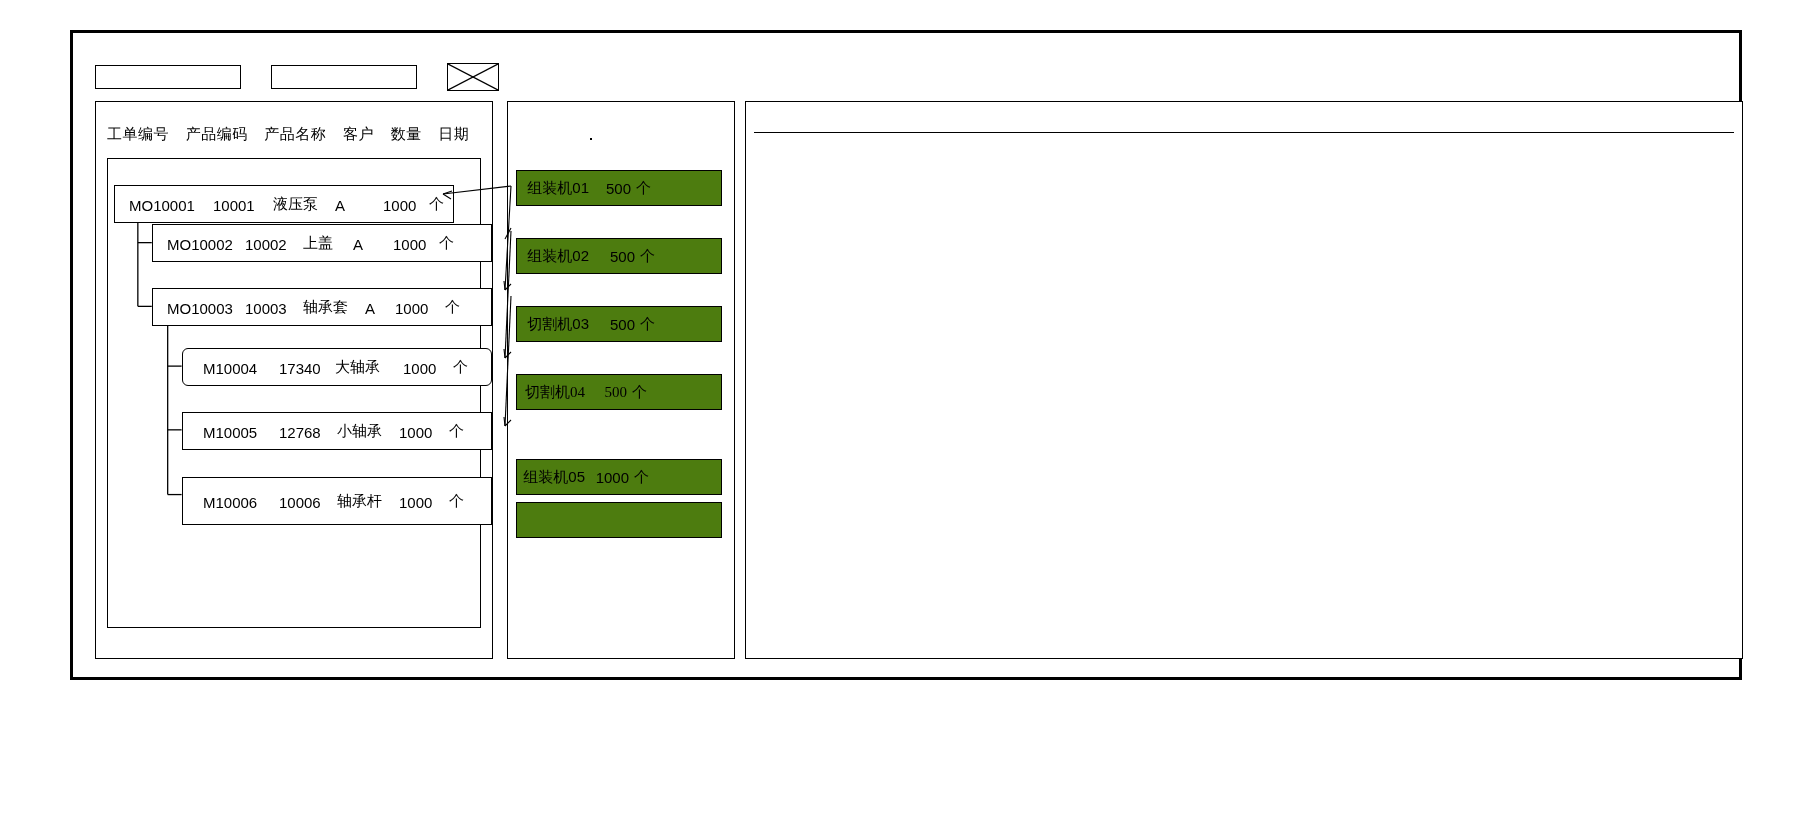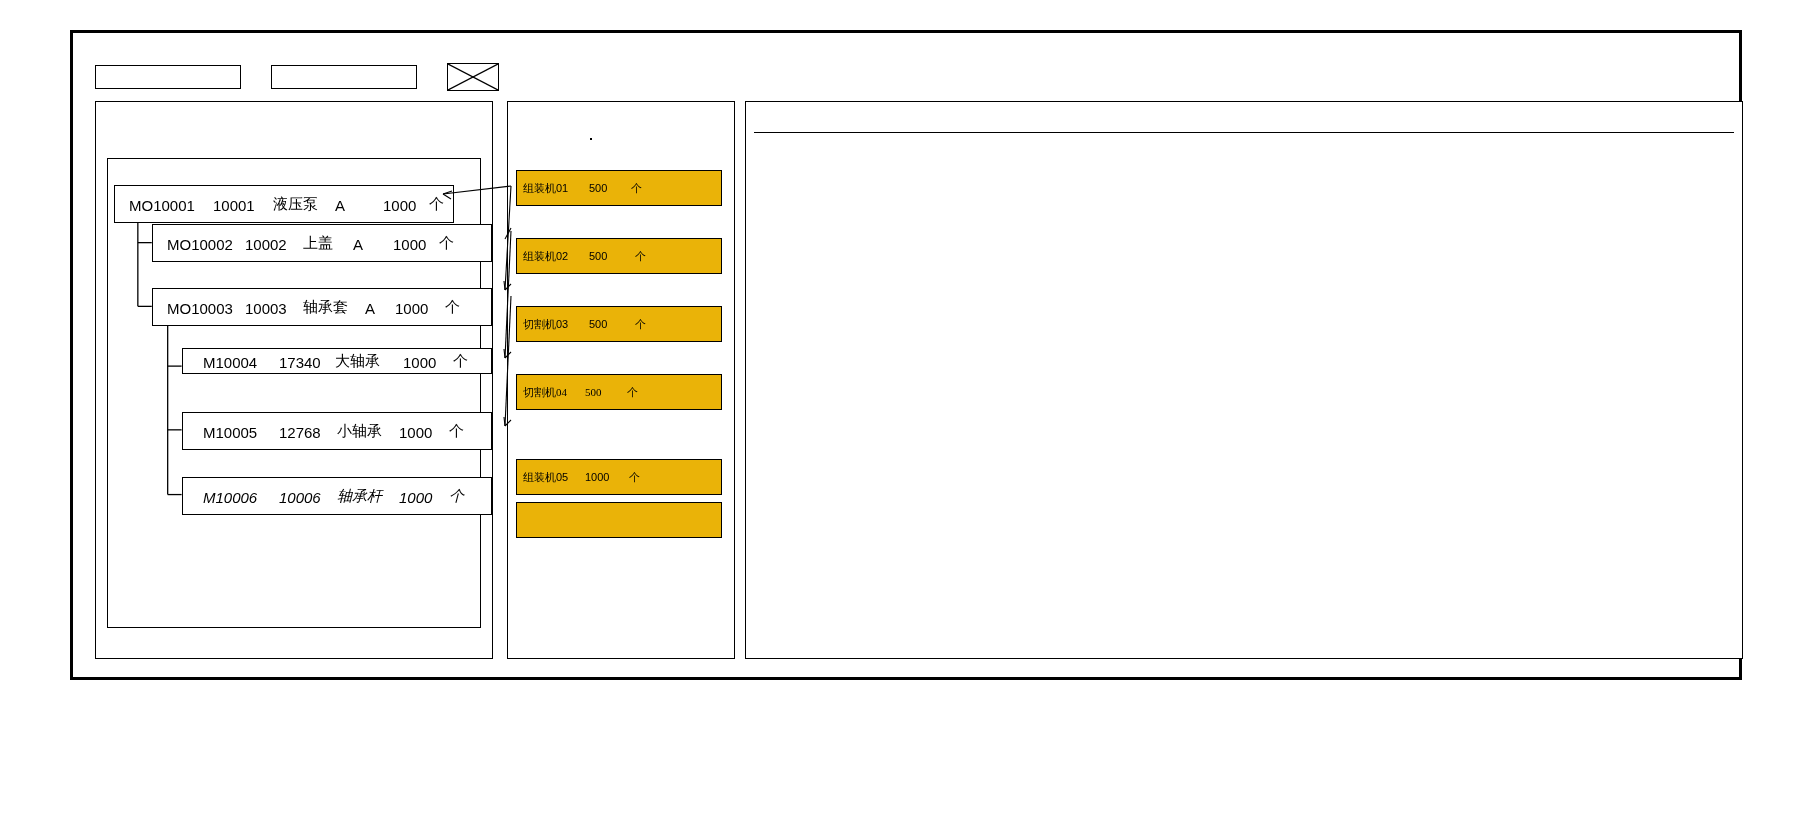--- a/index.html
+++ b/index.html
@@ -139,25 +139,26 @@
     width: 2px;
     height: 2px;
     background: #000000;
   }
   .machine-card {
     position: absolute;
     left: 8px;
     width: 206px;
     border: 1.6px solid #000000;
     box-sizing: border-box;
-    background: #eab308;
-    font-size: 11px;
+    background: #4d7c0f;
+    font-size: 15px;
     display: flex;
     align-items: center;
     white-space: nowrap;
+    text-align: right;
   }
   .machine-card .mc-inner { padding-left: 6px; display: flex; align-items: center; }
 
   
   .panel-right {
     position: absolute;
     left: 650px;
     top: 0;
     width: 998px;
     height: 558px;
@@ -197,20 +198,28 @@
         <line x1="0" y1="0" x2="52" y2="28" stroke="#000" stroke-width="1.4"></line>
         <line x1="52" y1="0" x2="0" y2="28" stroke="#000" stroke-width="1.4"></line>
       </svg>
     </div>
   </div>
 
   <div class="panels">
 
     <div class="panel-left">
 
+      <div class="col-headers">
+        <span>工单编号</span>
+        <span>产品编码</span>
+        <span>产品名称</span>
+        <span>客户</span>
+        <span>数量</span>
+        <span>日期</span>
+      </div>
 
       <div class="tree-box">
 
         <svg class="tree-connectors" viewBox="0 0 374 470" preserveAspectRatio="none">
 
           <path d="M 30 56 L 30 148" stroke="#000" stroke-width="1.3" fill="none"></path>
           <path d="M 30 84 L 44 84" stroke="#000" stroke-width="1.3" fill="none"></path>
           <path d="M 30 148 L 44 148" stroke="#000" stroke-width="1.3" fill="none"></path>
 
           <path d="M 60 164 L 60 337" stroke="#000" stroke-width="1.3" fill="none"></path>
@@ -245,41 +254,41 @@
           <div class="cells">
             <span style="width:78px">MO10003</span>
             <span style="width:58px">10003</span>
             <span style="width:62px">轴承套</span>
             <span style="width:30px">A</span>
             <span style="width:50px">1000</span>
             <span style="width:24px">个</span>
           </div>
         </div>
 
-        <div class="tree-row" style="left:74px; top:189px; width:310px; height:26px;">
+        <div class="tree-row" style="left:74px; top:189px; width:310px; height:38px;border-radius:6px;">
           <div class="cells" style="padding-left:20px">
             <span style="width:76px">M10004</span>
             <span style="width:56px">17340</span>
             <span style="width:68px">大轴承</span>
             <span style="width:50px">1000</span>
             <span style="width:24px">个</span>
           </div>
         </div>
 
         <div class="tree-row" style="left:74px; top:253px; width:310px; height:38px;">
           <div class="cells" style="padding-left:20px">
             <span style="width:76px">M10005</span>
             <span style="width:58px">12768</span>
             <span style="width:62px">小轴承</span>
             <span style="width:50px">1000</span>
             <span style="width:24px">个</span>
           </div>
         </div>
 
-        <div class="tree-row" style="left:74px; top:318px; width:310px; height:38px;font-style:italic;">
+        <div class="tree-row" style="left:74px; top:318px; width:310px; height:48px;">
           <div class="cells" style="padding-left:20px">
             <span style="width:76px">M10006</span>
             <span style="width:58px">10006</span>
             <span style="width:62px">轴承杆</span>
             <span style="width:50px">1000</span>
             <span style="width:24px">个</span>
           </div>
         </div>
 
       </div>

